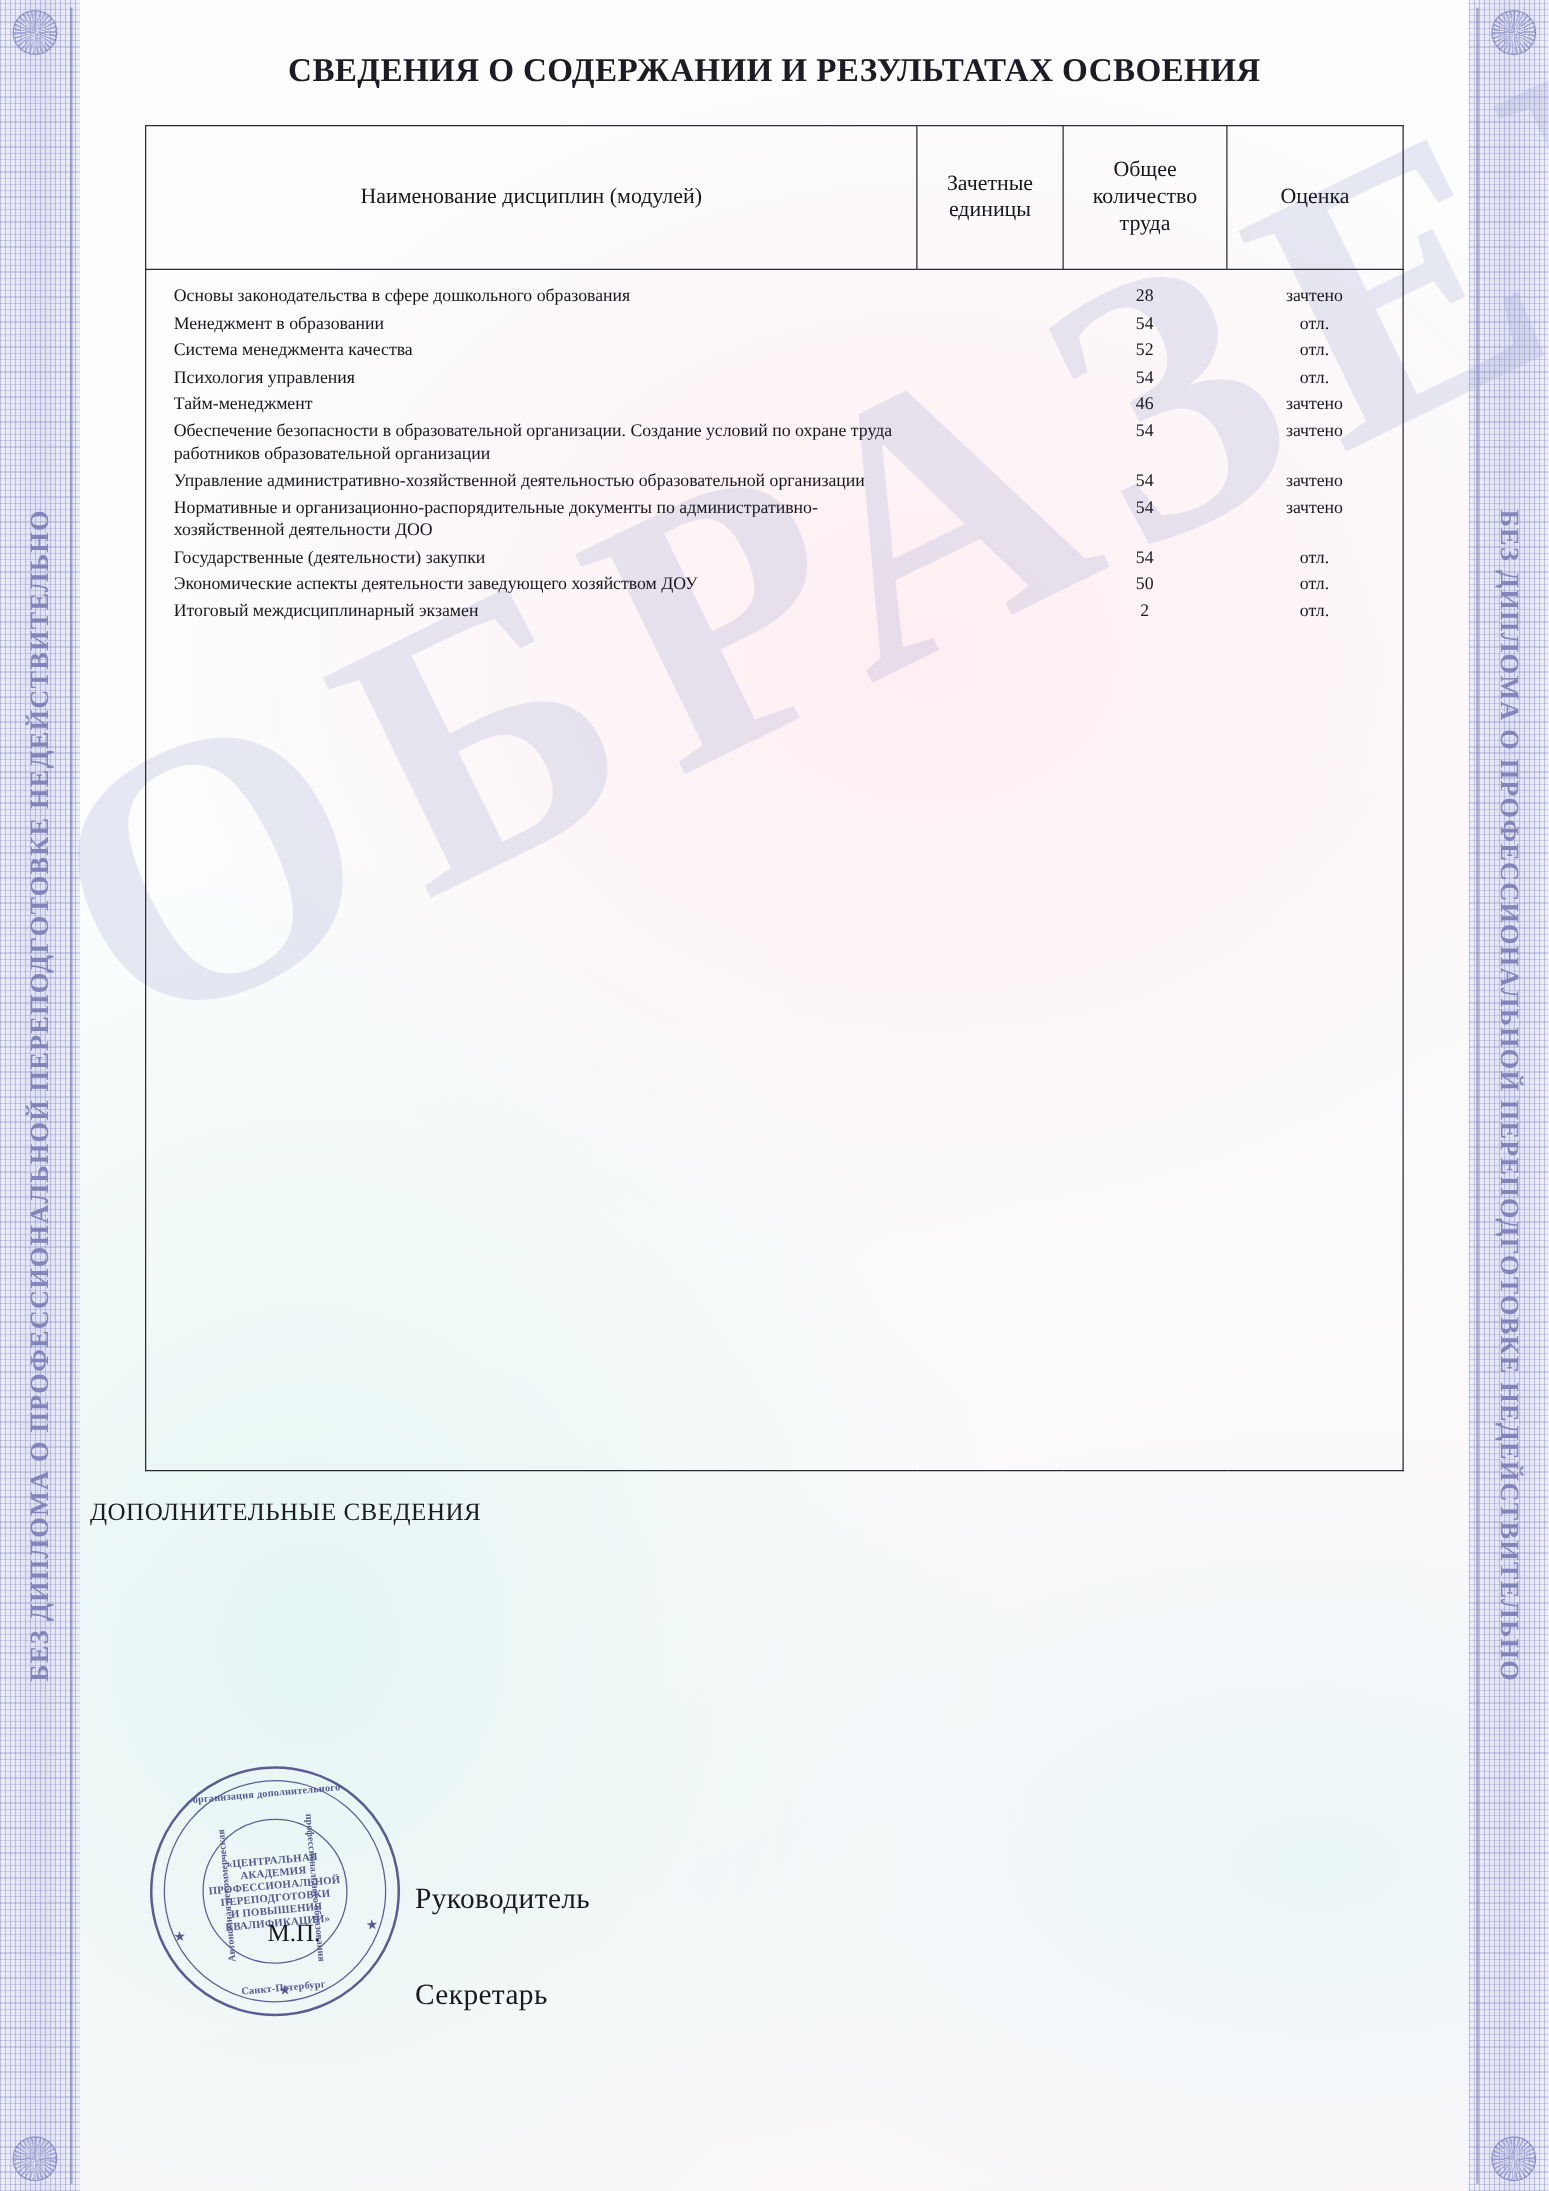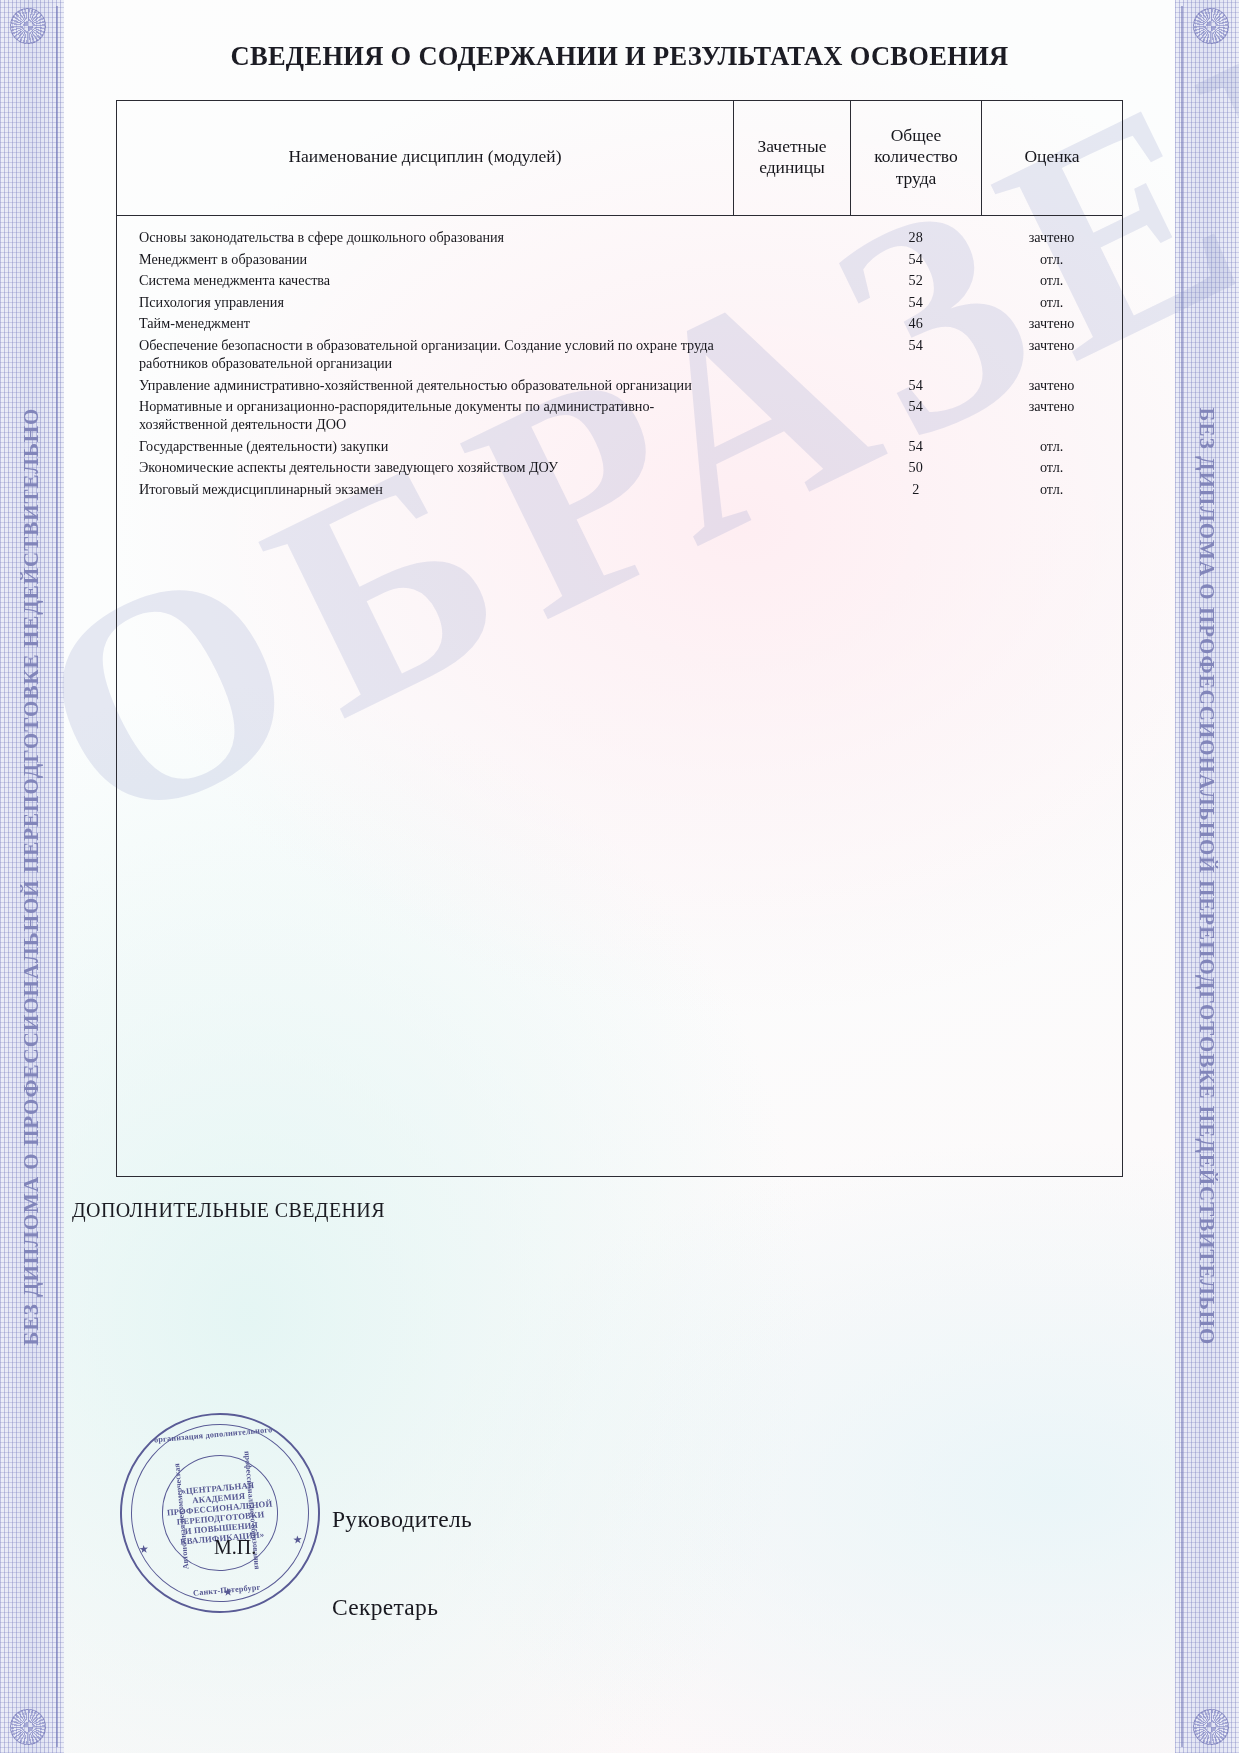--- a/index.html
+++ b/index.html
@@ -284,21 +284,21 @@
   .stamp .arc-right { right: 6px; transform: translateY(-50%) rotate(90deg); transform-origin: center; }
 
   .sign-line {
     position: absolute;
     left: 260px;
     font-size: 23.5px;
     color: #191920;
     letter-spacing: 0.3px;
   }
   .sign-line.dir { bottom: 136px; }
-  .sign-line.sec { bottom: 48px; margin-top: 48px; }
+  .sign-line.sec { bottom: 59px; margin-top: 48px; }
   .mp {
     position: absolute;
     left: 142px;
     bottom: 110px;
     font-size: 20px;
     color: #191920;
   }
 
   
   .footer {

